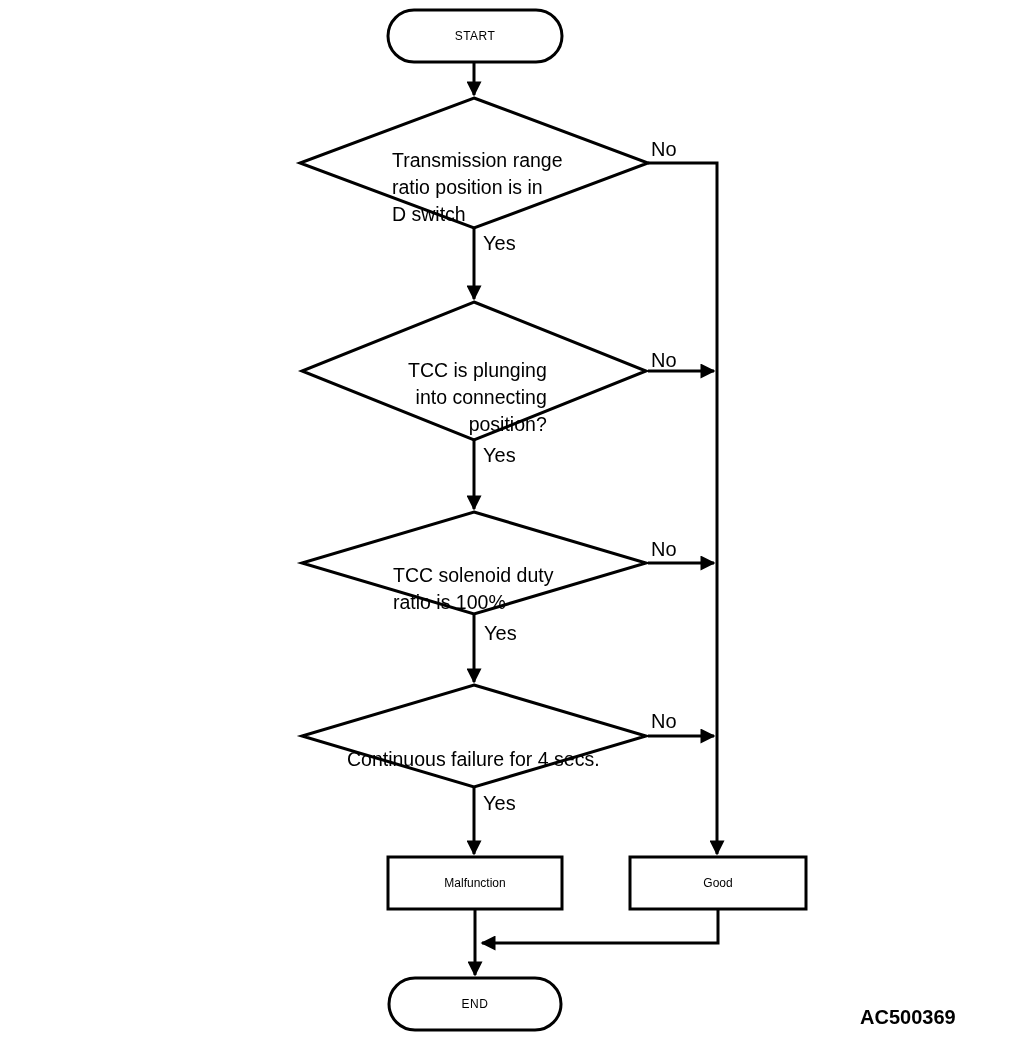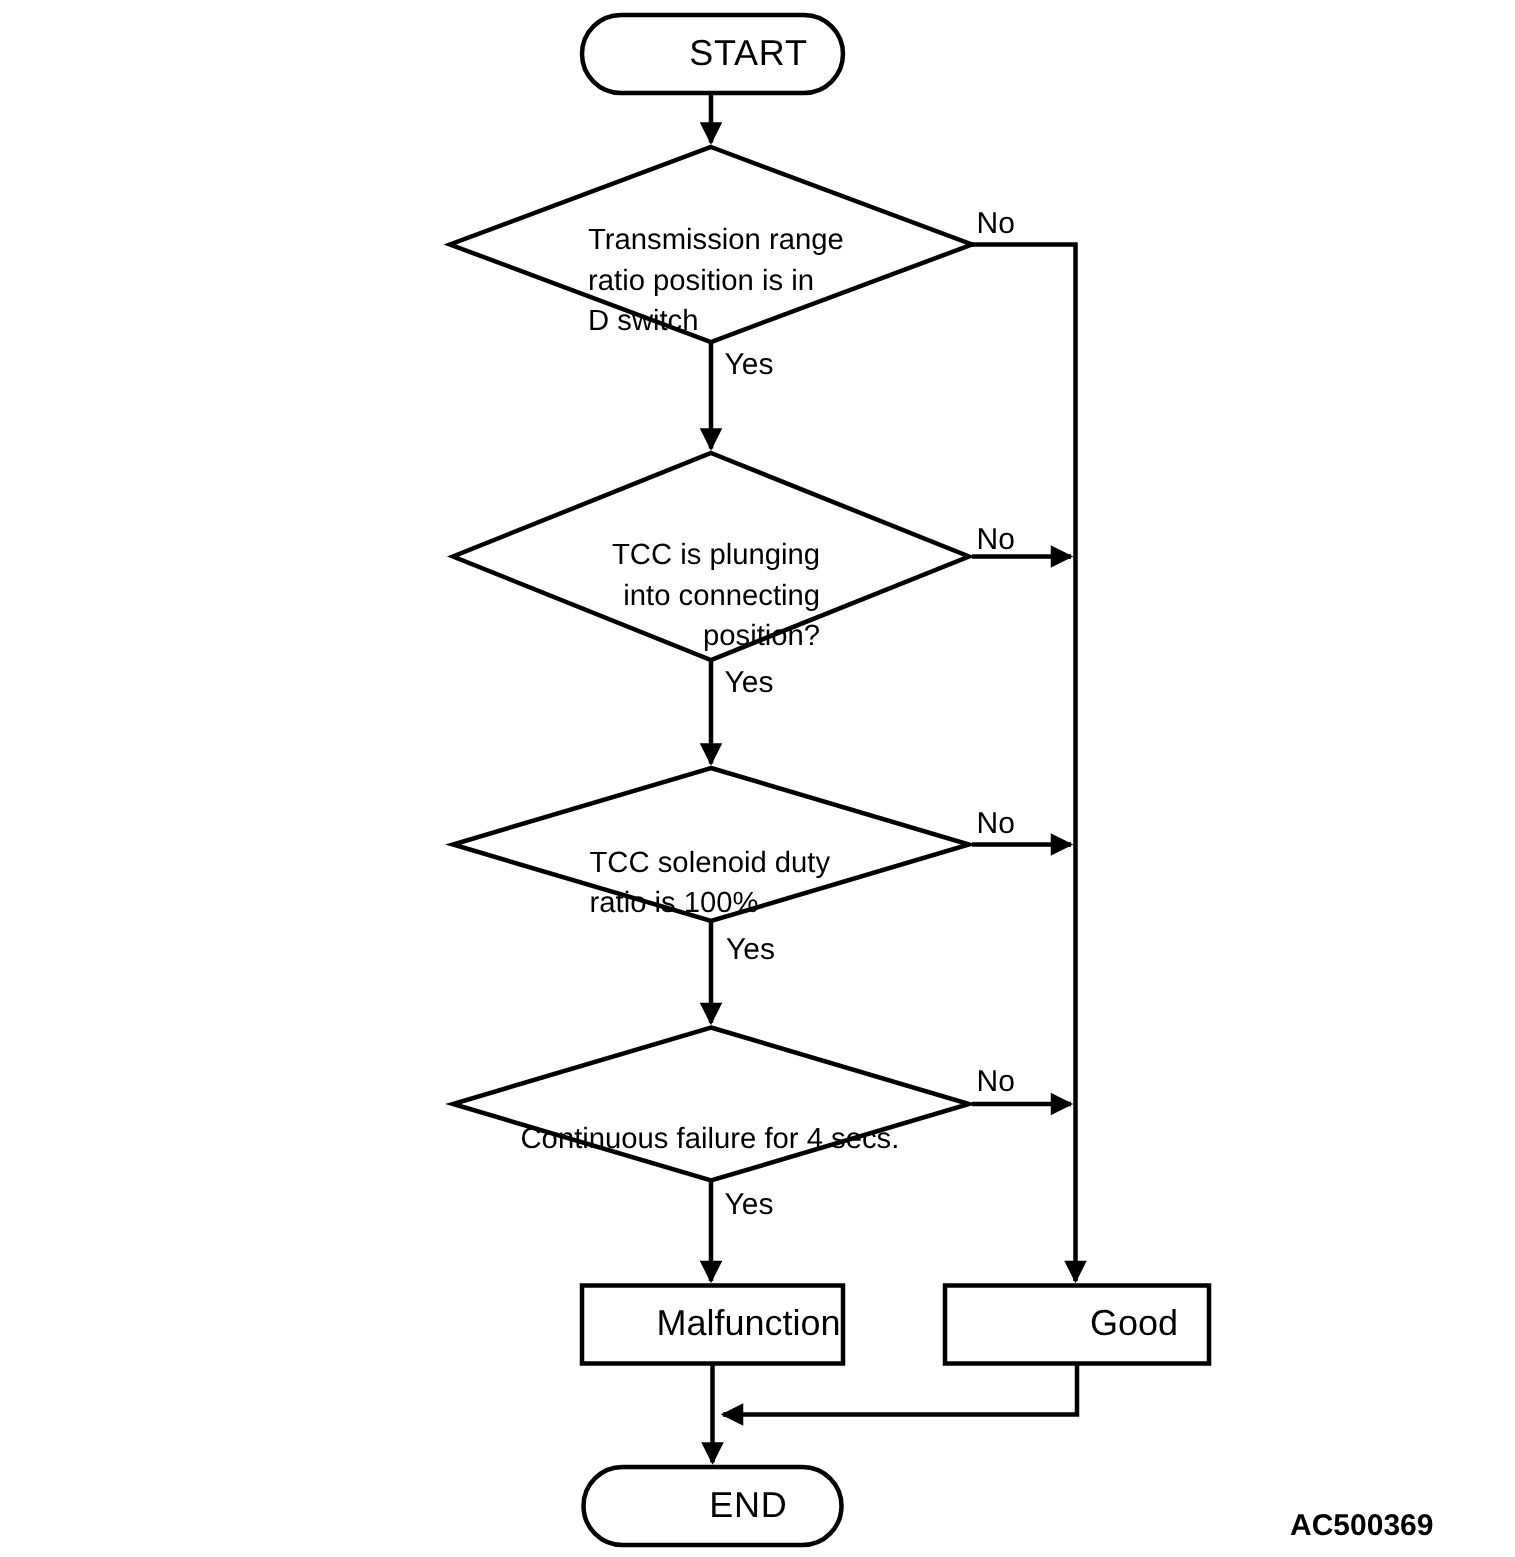--- a/index.html
+++ b/index.html
@@ -19,24 +19,23 @@
   .canvas svg {
     position: absolute;
     left: 0;
     top: 0;
   }
   .node-label {
     position: absolute;
     display: flex;
     align-items: center;
     justify-content: center;
-    font-size: 24px;
+    font-size: 12px;
     color: #000000;
     white-space: nowrap;
-    margin-left: 24px;
   }
   .terminator-label {
     letter-spacing: 0.5px;
   }
   .diamond-text {
     position: absolute;
     font-size: 19.5px;
     line-height: 27px;
     color: #000000;
     text-align: left;
@@ -135,18 +134,18 @@
   <div class="branch-label" style="left:483px; top:444px;">Yes</div>
   <div class="branch-label" style="left:484px; top:622px;">Yes</div>
   <div class="branch-label" style="left:483px; top:792px;">Yes</div>
 
   <div class="branch-label" style="left:651px; top:138px;">No</div>
   <div class="branch-label" style="left:651px; top:349px;">No</div>
   <div class="branch-label" style="left:651px; top:538px;">No</div>
   <div class="branch-label" style="left:651px; top:710px;">No</div>
 
   <div class="node-label" style="left:388px; top:857px; width:174px; height:52px;">Malfunction</div>
-  <div class="node-label" style="left:644px; top:857px; width:176px; height:52px;border-radius:25px;">Good</div>
+  <div class="node-label" style="left:630px; top:857px; width:176px; height:52px;border-radius:25px;">Good</div>
   <div class="node-label terminator-label" style="left:389px; top:978px; width:172px; height:52px;">END</div>
 
   <div class="figure-code" style="left:860px; top:1006px;">AC500369</div>
 
 </div>
 
 </body></html>

